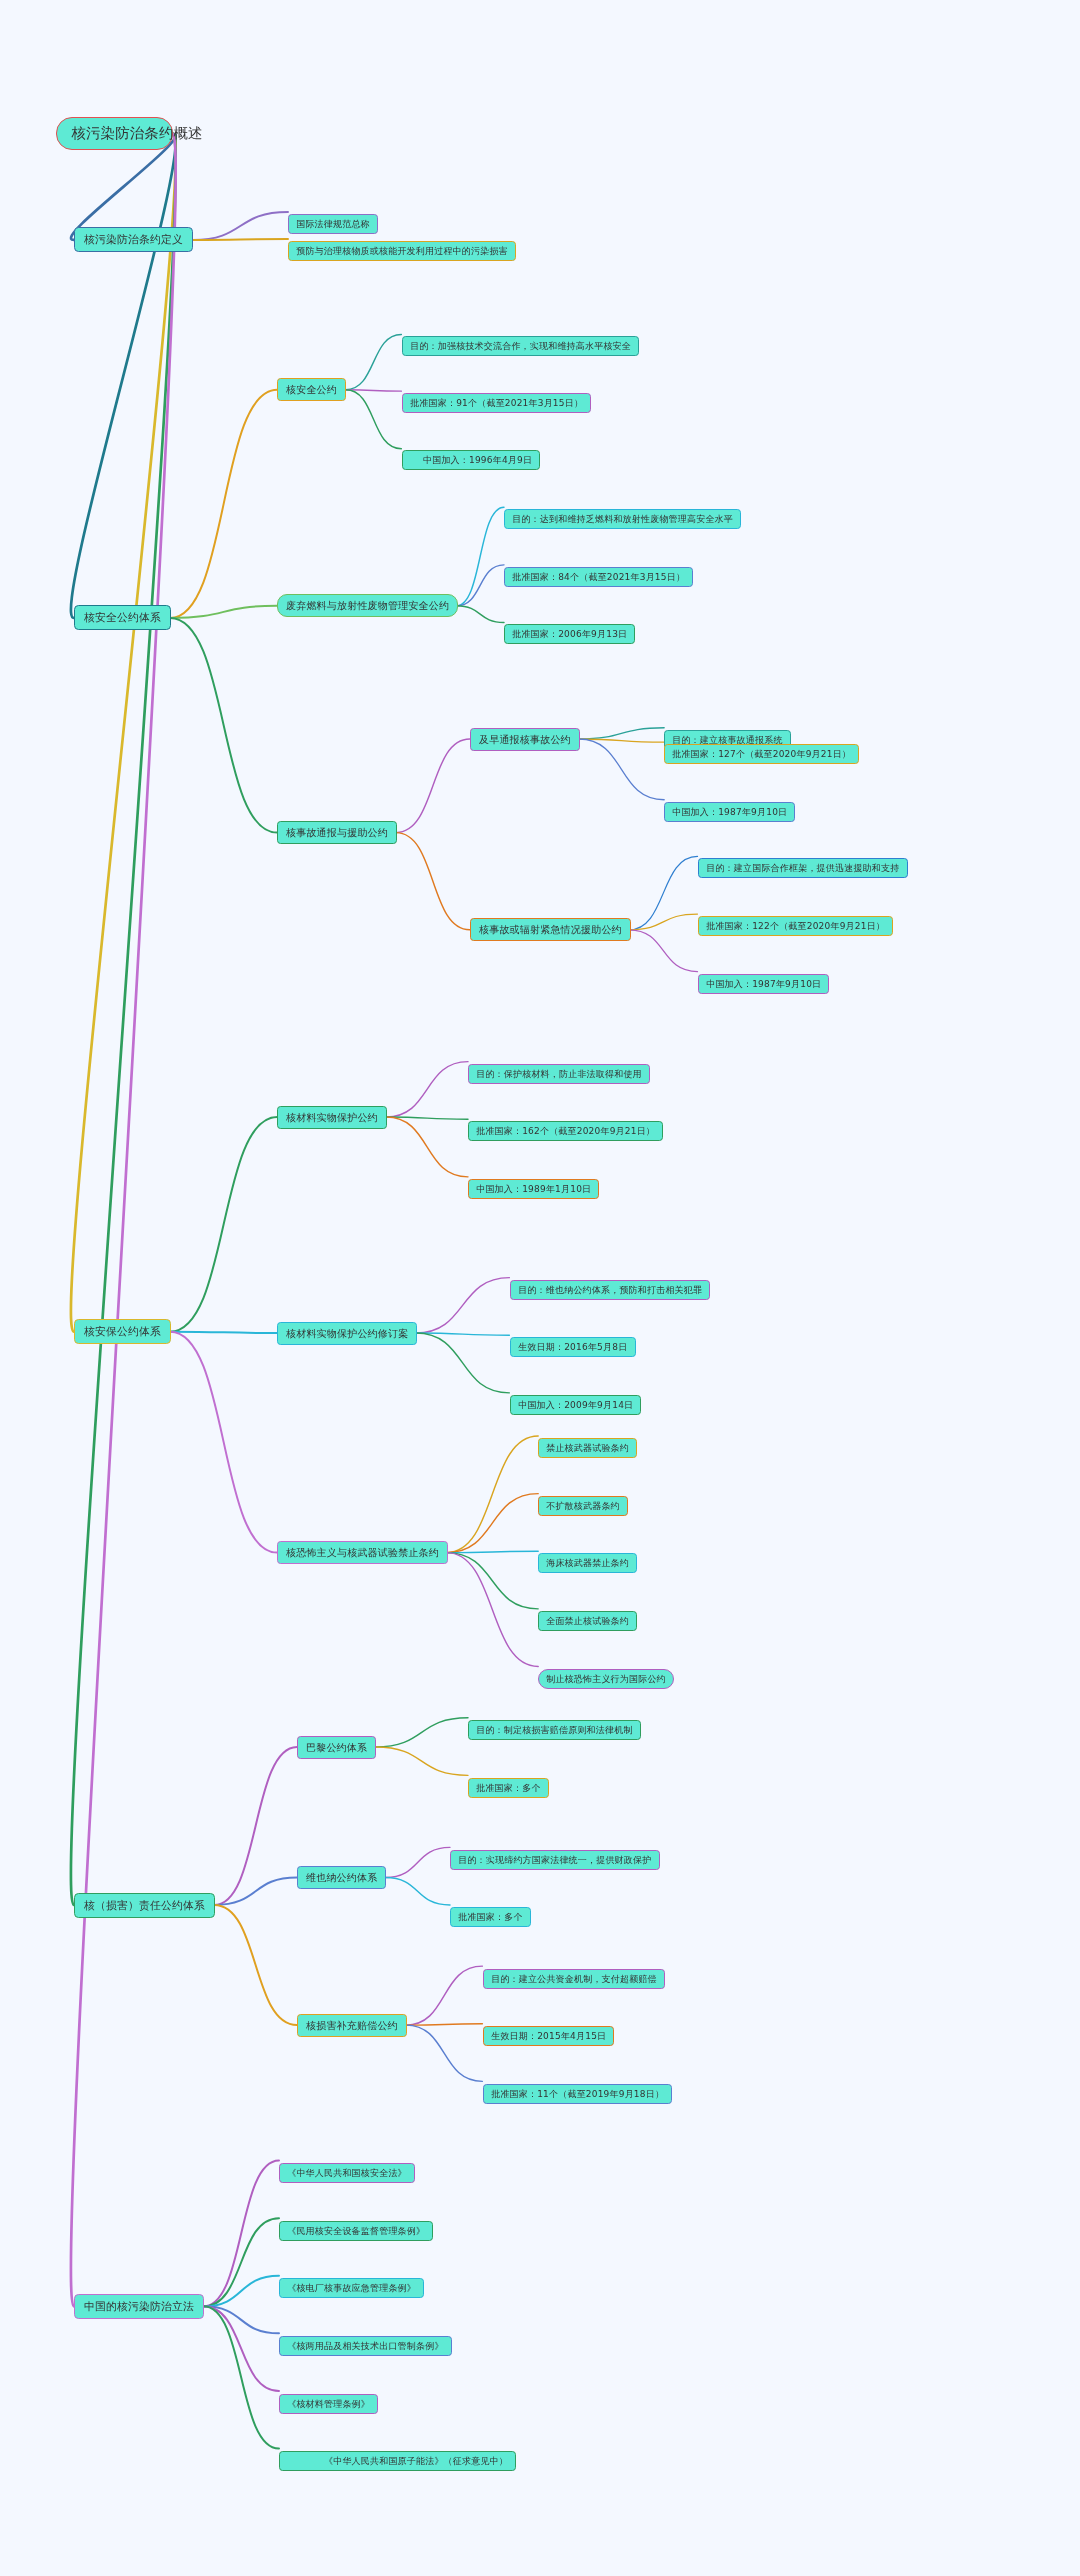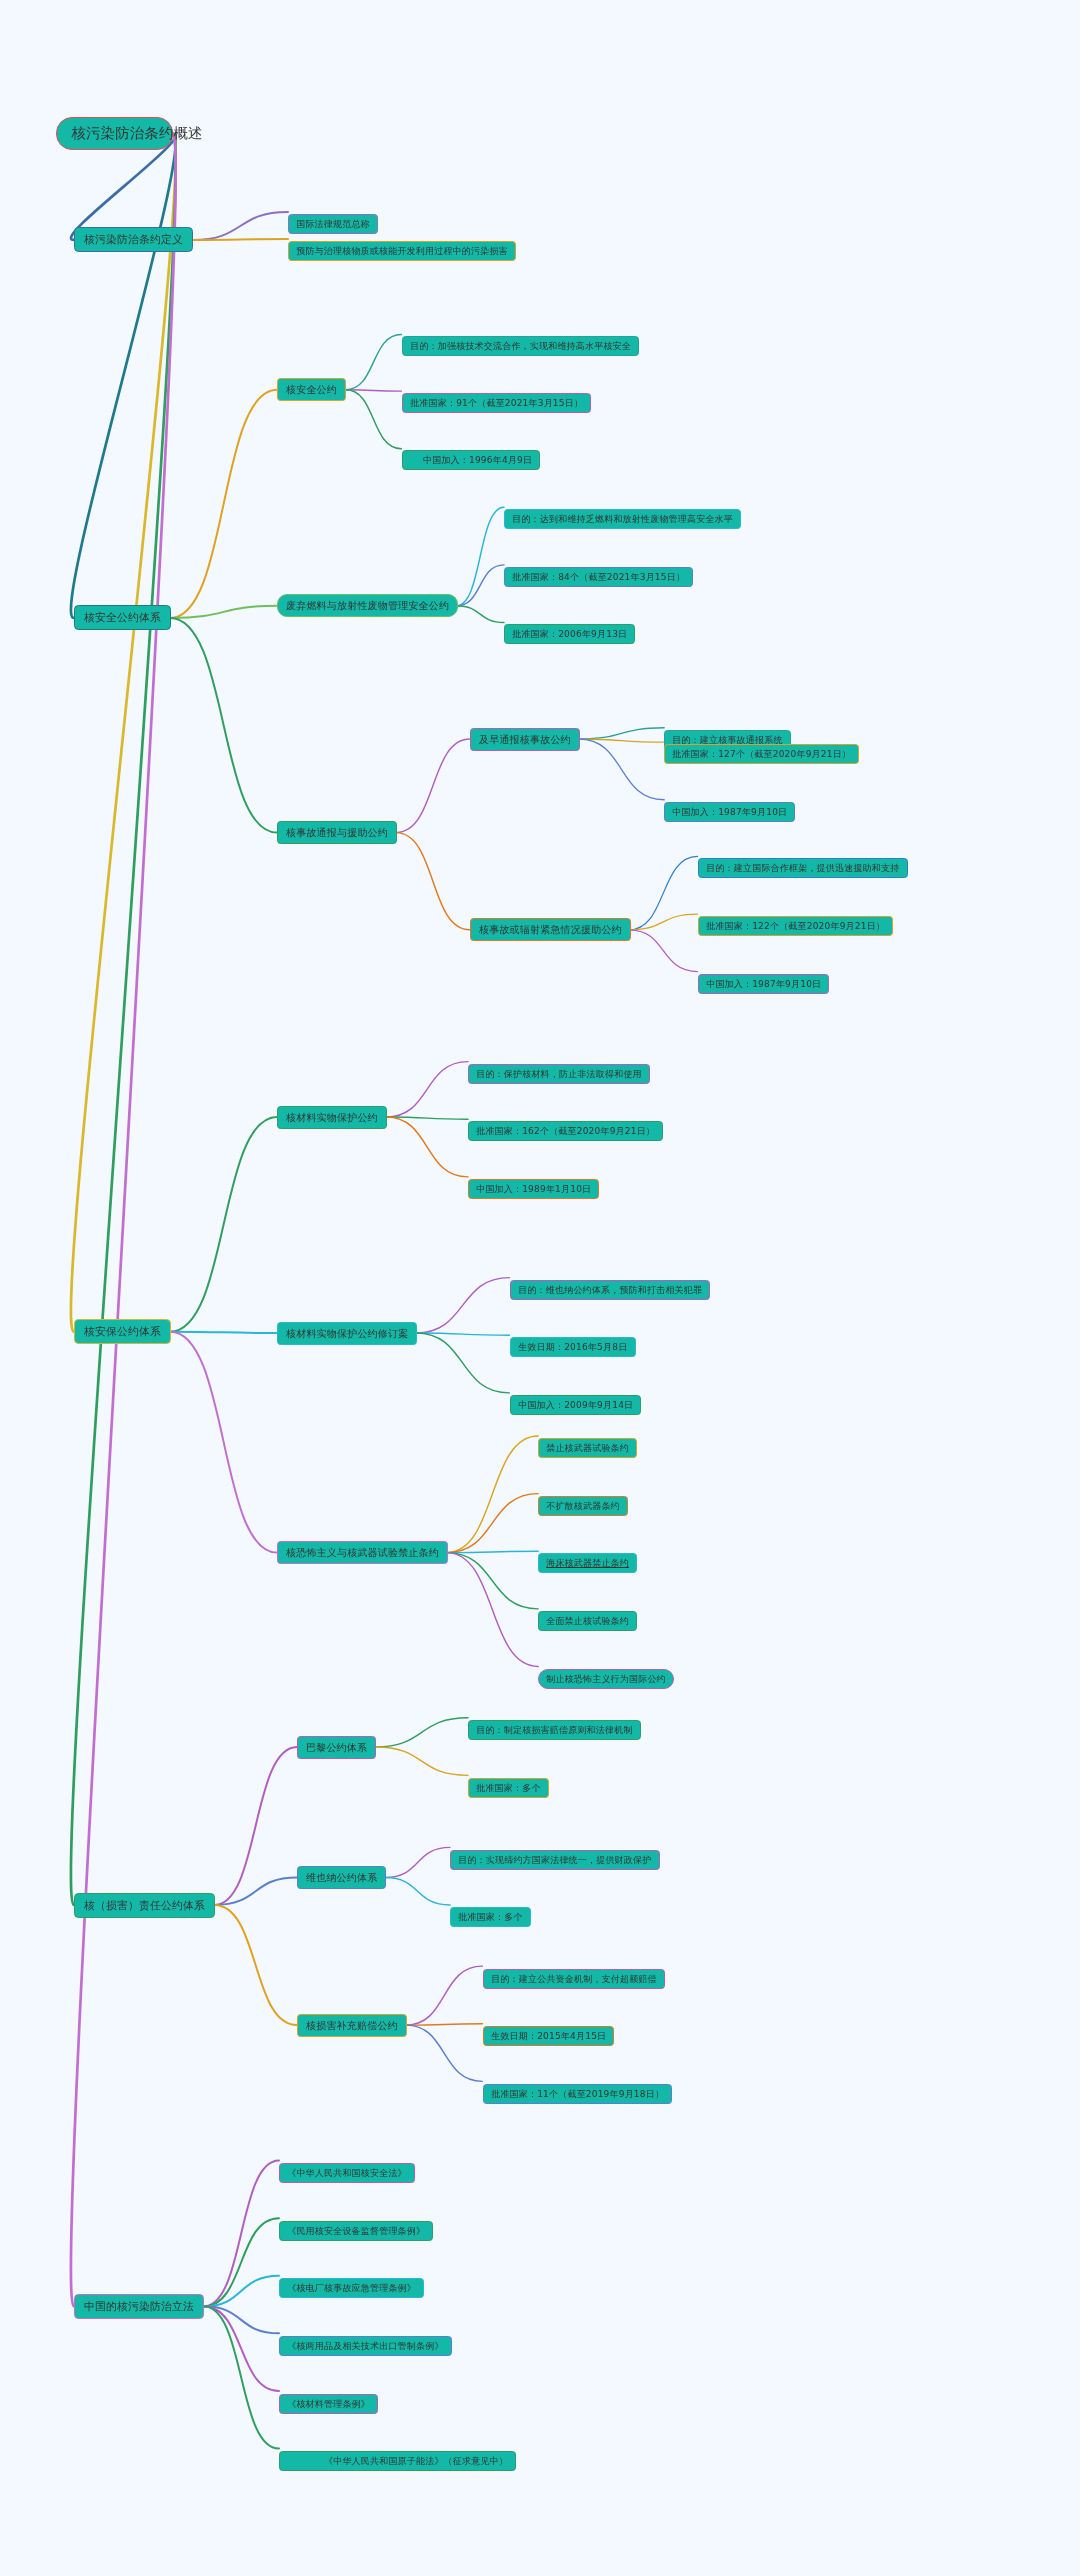--- a/index.html
+++ b/index.html
@@ -23,21 +23,21 @@
   svg#wires {
     position: absolute;
     left: 0; top: 0;
     width: 1080px;
     height: 2576px;
     pointer-events: none;
   }
   .node {
     position: absolute;
     box-sizing: border-box;
-    background: #14b8a6;
+    background: #5eead4;
     border: 0.9px solid #888;
     border-radius: 3.6px;
     padding: 3.6px 7.2px;
     font-size: 10px;
     line-height: 12.6px;
     color: #333333;
     white-space: nowrap;
     letter-spacing: 0.2px;
   }
   .node.root {
@@ -153,21 +153,21 @@
     <div class="node lvl3" style="left: 468px; top: 1052px; border-color: rgb(176, 95, 192);">目的：保护核材料，防止非法取得和使用</div>
     <div class="node lvl3" style="left: 468px; top: 1109px; border-color: rgb(47, 158, 94);">批准国家：162个（截至2020年9月21日）</div>
     <div class="node lvl3" style="left: 468px; top: 1167px; border-color: rgb(224, 122, 32);">中国加入：1989年1月10日</div>
     <div class="node lvl2" style="left: 277px; top: 1322px; border-color: rgb(41, 182, 216);">核材料实物保护公约修订案</div>
     <div class="node lvl3" style="left: 510px; top: 1268px; border-color: rgb(176, 95, 192);">目的：维也纳公约体系，预防和打击相关犯罪</div>
     <div class="node lvl3" style="left: 510px; top: 1325px; border-color: rgb(41, 182, 216);">生效日期：2016年5月8日</div>
     <div class="node lvl3" style="left: 510px; top: 1383px; border-color: rgb(47, 158, 94);">中国加入：2009年9月14日</div>
     <div class="node lvl2" style="left: 277px; top: 1541px; border-color: rgb(192, 111, 208);">核恐怖主义与核武器试验禁止条约</div>
     <div class="node lvl3" style="left: 538px; top: 1426px; border-color: rgb(217, 165, 32);">禁止核武器试验条约</div>
     <div class="node lvl3" style="left: 538px; top: 1484px; border-color: rgb(224, 122, 32);">不扩散核武器条约</div>
-    <div class="node lvl3" style="left: 538px; top: 1541px; border-color: rgb(41, 182, 216); text-decoration: underline;">海床核武器禁止条约</div>
+    <div class="node lvl3" style="left: 538px; top: 1541px; border-color: rgb(41, 182, 216);">海床核武器禁止条约</div>
     <div class="node lvl3" style="left: 538px; top: 1599px; border-color: rgb(47, 158, 94);">全面禁止核试验条约</div>
     <div class="node lvl3" style="left: 538px; top: 1657px; border-color: rgb(176, 95, 192); border-radius: 10px;">制止核恐怖主义行为国际公约</div>
     <div class="node lvl1" style="left: 74px; top: 1893px; border-color: rgb(47, 158, 94);">核（损害）责任公约体系</div>
     <div class="node lvl2" style="left: 297px; top: 1736px; border-color: rgb(176, 95, 192);">巴黎公约体系</div>
     <div class="node lvl3" style="left: 468px; top: 1708px; border-color: rgb(47, 158, 94);">目的：制定核损害赔偿原则和法律机制</div>
     <div class="node lvl3" style="left: 468px; top: 1766px; border-color: rgb(217, 165, 32);">批准国家：多个</div>
     <div class="node lvl2" style="left: 297px; top: 1866px; border-color: rgb(90, 127, 208);">维也纳公约体系</div>
     <div class="node lvl3" style="left: 450px; top: 1838px; border-color: rgb(176, 95, 192);">目的：实现缔约方国家法律统一，提供财政保护</div>
     <div class="node lvl3" style="left: 450px; top: 1895px; border-color: rgb(41, 182, 216);">批准国家：多个</div>
     <div class="node lvl2" style="left: 297px; top: 2014px; border-color: rgb(224, 160, 32);">核损害补充赔偿公约</div>

